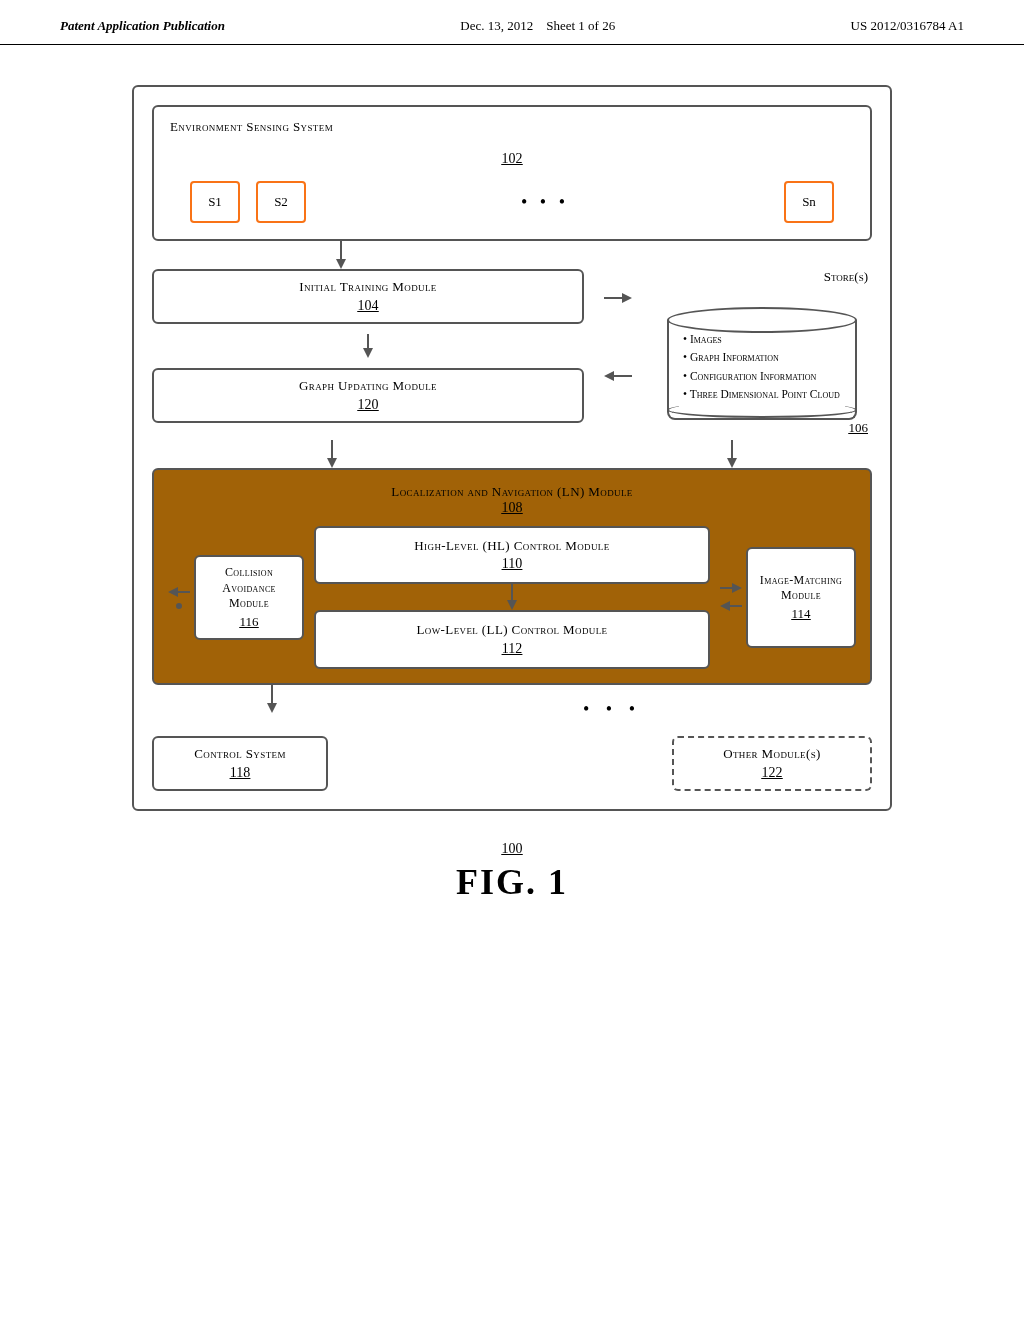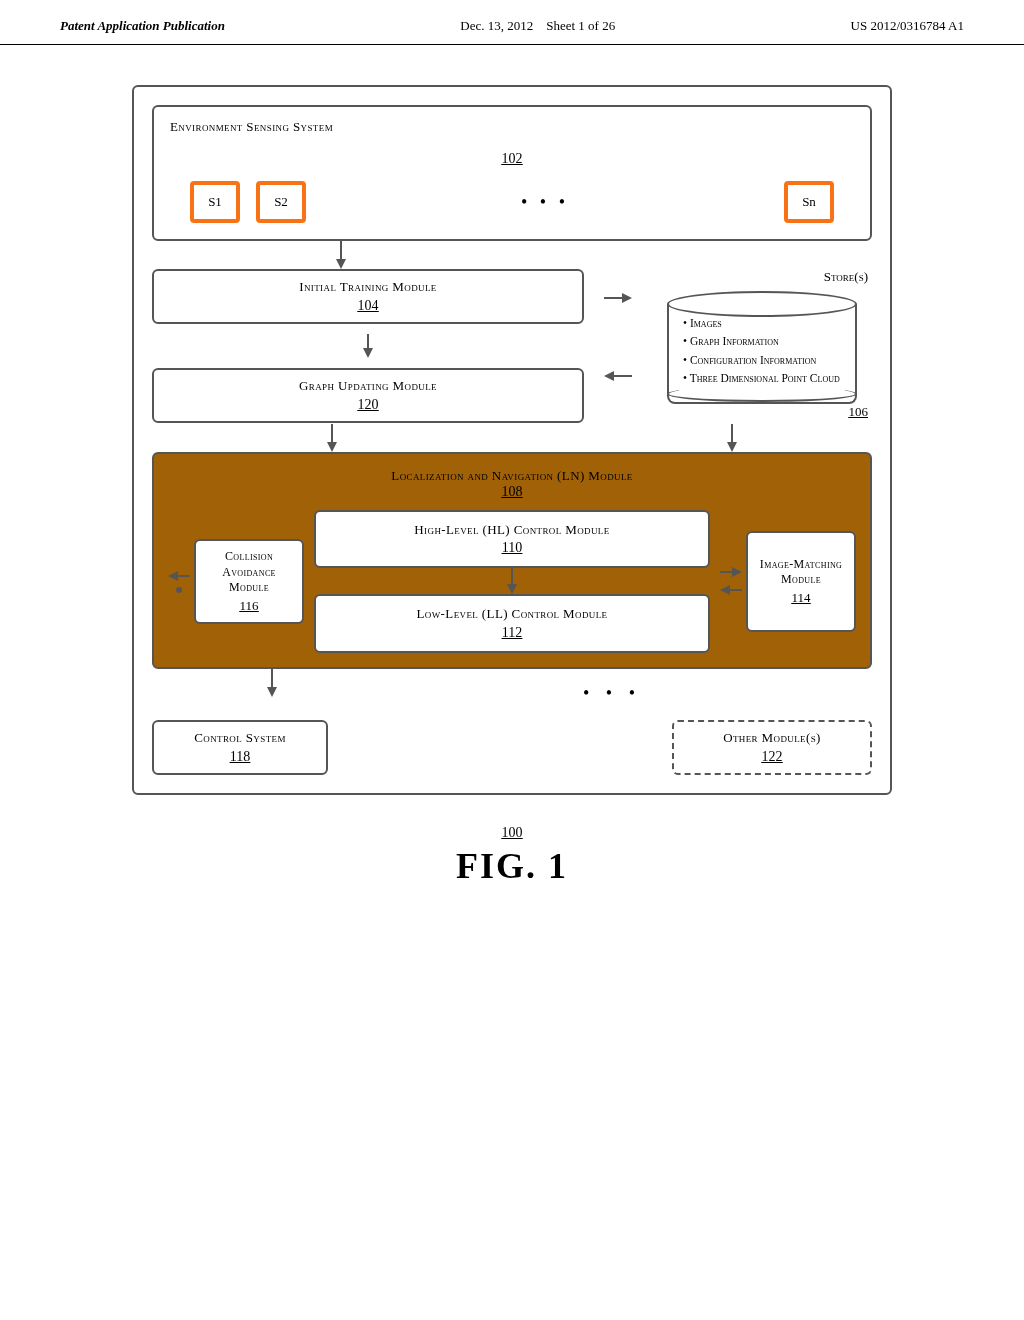--- a/index.html
+++ b/index.html
@@ -95,21 +95,21 @@
       margin-bottom: 14px;
     }
     .sensors-row {
       display: flex;
       align-items: center;
       justify-content: flex-start;
       gap: 16px;
       padding: 0 20px;
     }
     .sensor-box {
-      border: 4px solid #f97316;
+      border: 2px solid #f97316;
       border-radius: 4px;
       width: 50px;
       height: 42px;
       display: flex;
       align-items: center;
       justify-content: center;
       font-size: 13px;
       background: #fff;
     }
     .dots-middle {
@@ -174,21 +174,21 @@
       height: 14px;
       border: 2px solid #555;
       border-radius: 50%;
       border-top: none;
       background: #fff;
     }
     .store-title {
       font-size: 13px;
       font-variant: small-caps;
       text-align: right;
-      margin-bottom: 6px;
+      margin-bottom: 22px;
       padding-right: 4px;
     }
     .store-number {
       font-size: 13px;
       text-decoration: underline;
       text-align: right;
       padding-right: 4px;
       margin-bottom: 4px;
       display: block;
     }

